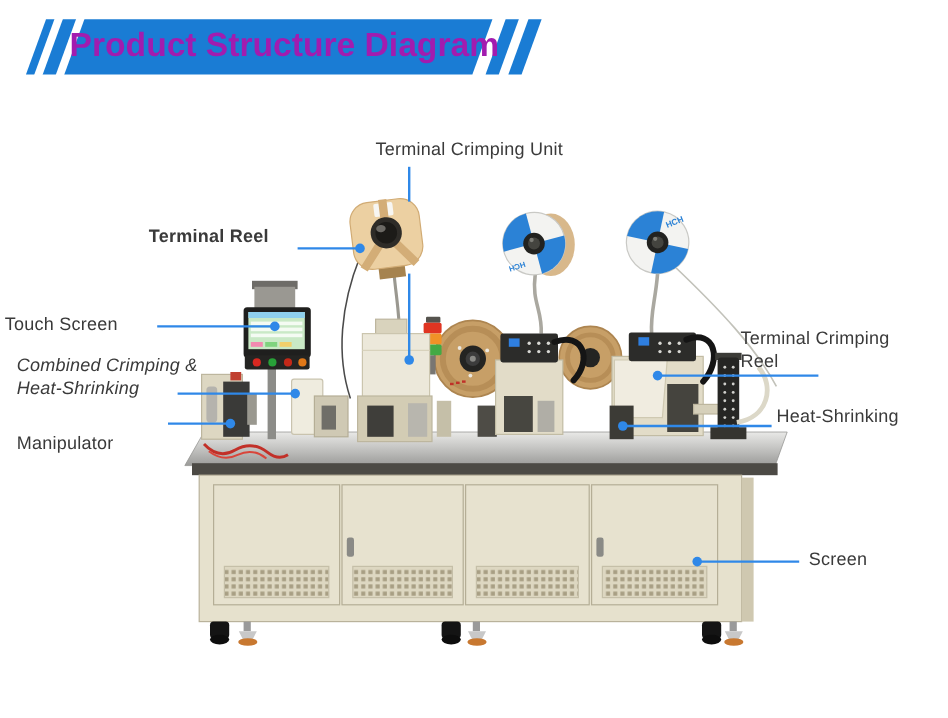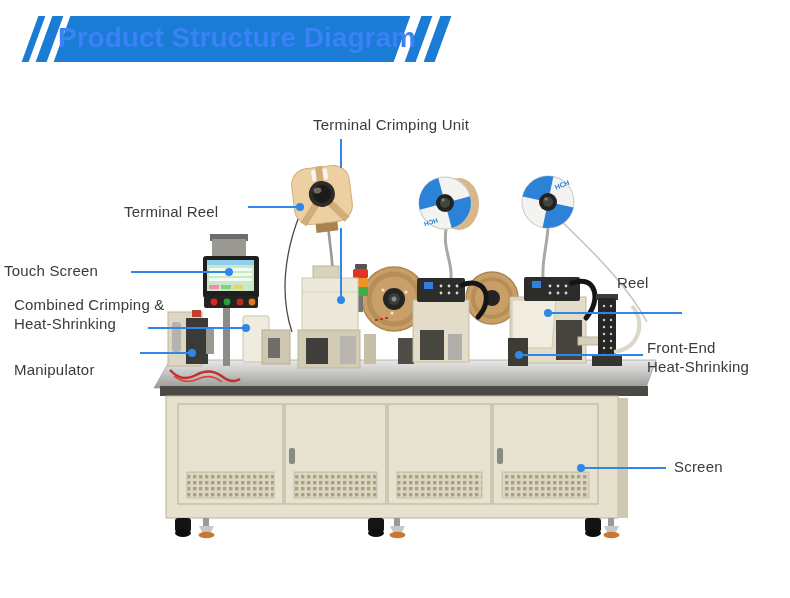--- a/index.html
+++ b/index.html
@@ -11,29 +11,29 @@
   .banner{position:absolute;left:0;top:16px;width:470px;height:46px;}
   .banner .bar{position:absolute;left:30px;top:0;width:372px;height:46px;
     background:var(--banner-blue,#1a7cd4);transform:skewX(-20deg);}
   .banner .ws{position:absolute;top:-2px;height:50px;width:7px;background:#fff;
     transform:skewX(-20deg);}
   .banner .ws1{left:37px;} .banner .ws2{left:55px;}
   .banner .bs{position:absolute;top:0;height:46px;width:11px;
     background:var(--banner-blue,#1a7cd4);transform:skewX(-20deg);}
   .banner .bs1{left:413px;} .banner .bs2{left:432px;}
   .banner .title-text{position:absolute;left:58px;top:50%;transform:translateY(-53%);
-    margin:0;font-size:28px;font-weight:700;color:#3b82f6;white-space:nowrap;letter-spacing:0px;}
+    margin:0;font-size:28px;font-weight:700;color:#a21caf;white-space:nowrap;letter-spacing:0px;}
   
   .label{position:absolute;font-size:15px;line-height:19px;
     color:var(--label-gray,#3a3a3a);letter-spacing:.2px;white-space:nowrap;}
   .label span{display:block;}
   .l-tcu-top{left:313px;top:115px;}
-  .l-reel{left:124px;top:202px;}
+  .l-reel{left:124px;top:188px;font-weight:bold;}
   .l-touch{left:4px;top:261px;}
-  .l-combined{left:14px;top:295px;}
+  .l-combined{left:14px;top:295px;font-style:italic;}
   .l-manip{left:14px;top:360px;}
   .l-tcu-right{left:617px;top:273px;}
   .l-frontend{left:647px;top:338px;}
   .l-cabinet{left:674px;top:457px;}
   
   .scene{position:absolute;left:0;top:0;width:790px;height:598px;}
   .leader{stroke:var(--leader-blue,#2f88e8);stroke-width:2;}
   .leader-dot{fill:var(--leader-blue,#2f88e8);}
 </style>
 </head>
@@ -325,23 +325,23 @@
     <span>Touch Screen</span>
   </div>
   <div class="label l-combined">
     <span>Combined Crimping &amp;</span>
     <span>Heat-Shrinking</span>
   </div>
   <div class="label l-manip">
     <span>Manipulator</span>
   </div>
   <div class="label l-tcu-right">
+    <span>Terminal Crimping</span>
     <span>Reel</span>
   </div>
   <div class="label l-frontend">
-    <span>Front-End</span>
     <span>Heat-Shrinking</span>
   </div>
   <div class="label l-cabinet">
     <span>Screen</span>
   </div>
 
 </div>
 
 </body></html>

